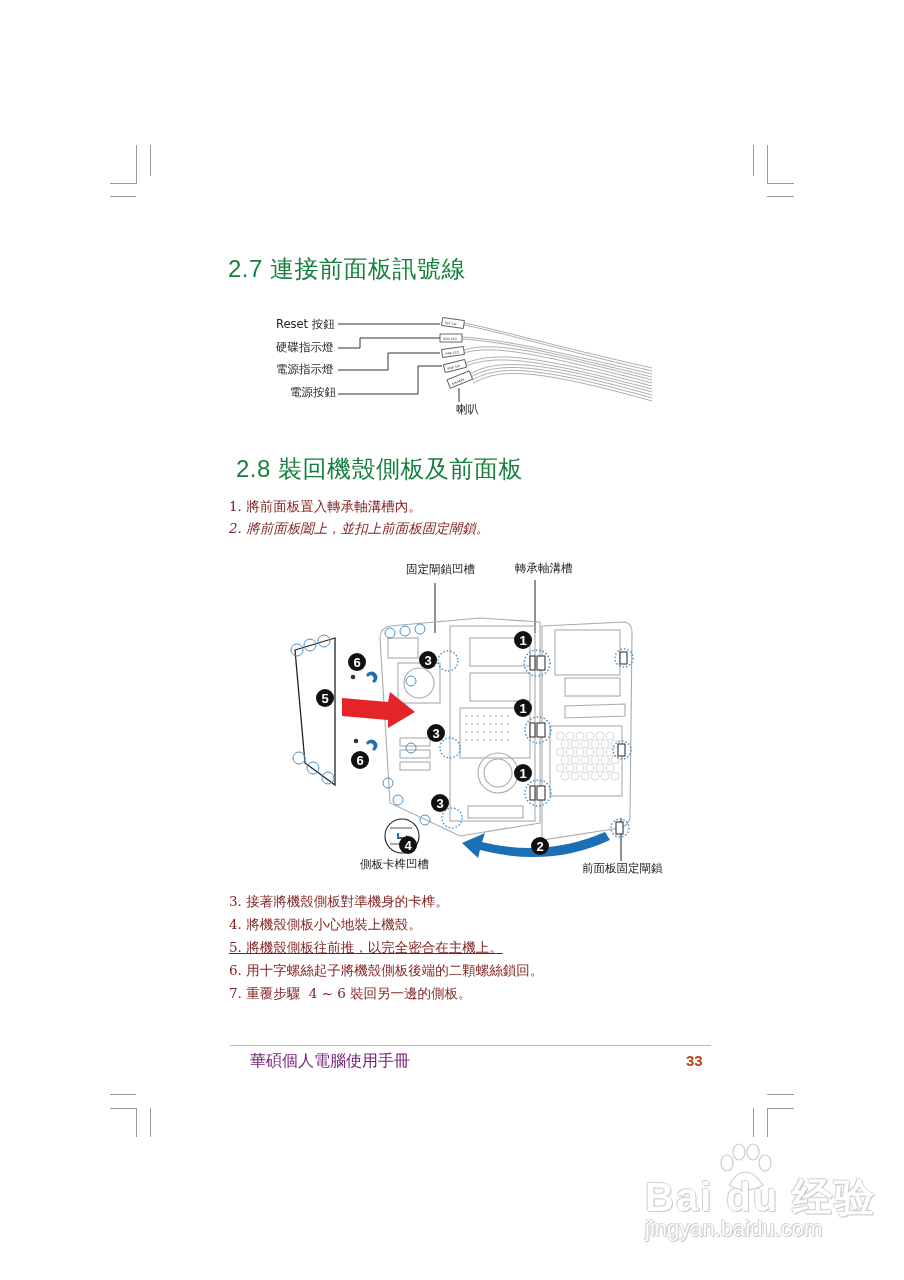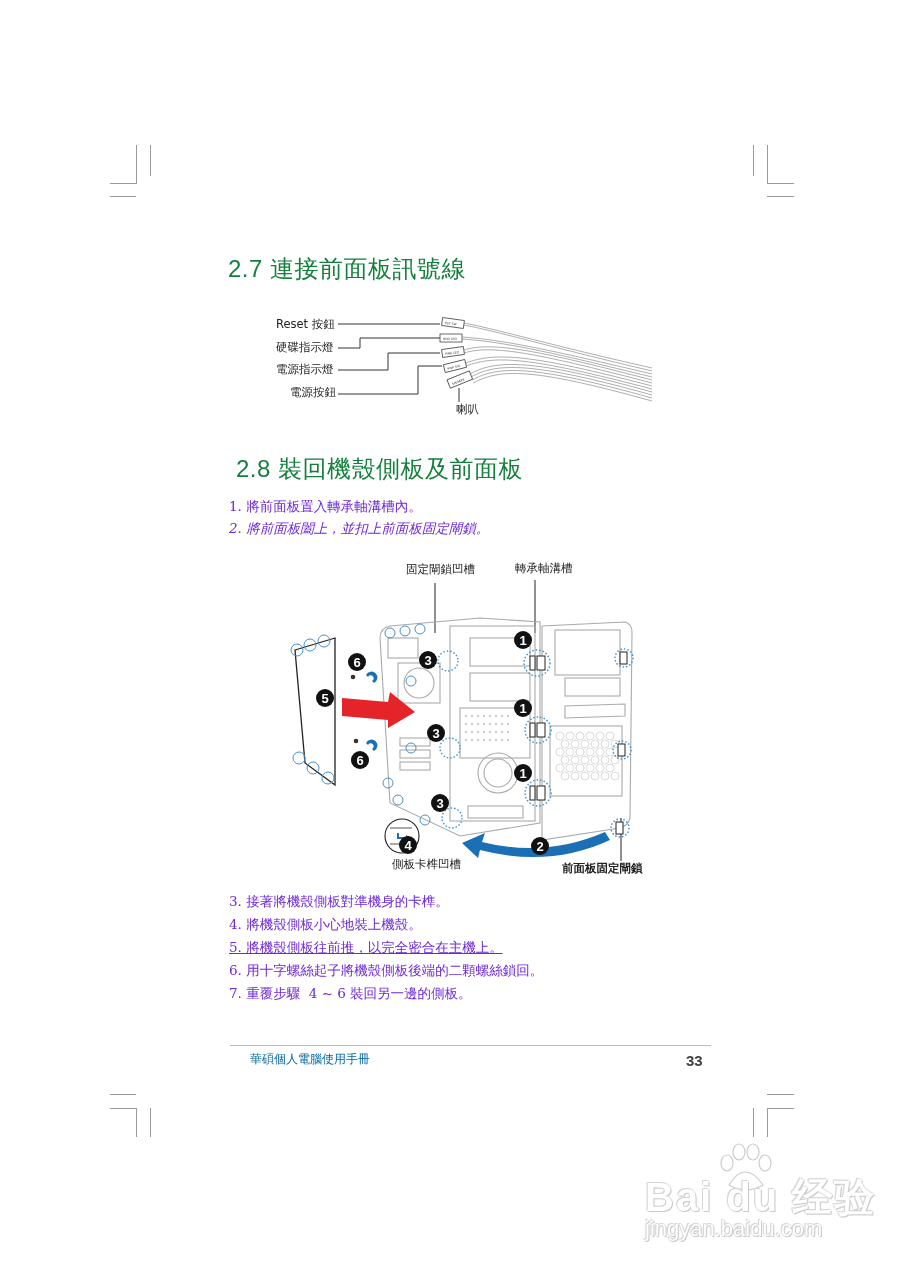--- a/index.html
+++ b/index.html
@@ -1,23 +1,23 @@
 <!DOCTYPE html>
 <html><head>
 <meta charset="utf-8">
 <style>
   html, body { margin: 0; padding: 0; background: #ffffff; }
   body { width: 904px; height: 1280px; position: relative; overflow: hidden; font-family: "DejaVu Sans", sans-serif; color: #111; }
   .abs { position: absolute; }
   .crop { position: absolute; background: #9a9a9a; }
   .heading { position: absolute; font-family: "Liberation Sans", "DejaVu Sans", sans-serif; font-size: 24px; font-weight: 400; color: #15803d; white-space: nowrap; letter-spacing: 0.5px; }
-  .step { position: absolute; font-family: "DejaVu Serif", serif; font-size: 13.5px; color: #6d28d9; white-space: nowrap; }
+  .step { position: absolute; font-family: "DejaVu Serif", serif; font-size: 13.5px; color: #7f1d1d; white-space: nowrap; }
   .label { position: absolute; font-size: 11.5px; color: #222; white-space: nowrap; font-family: "DejaVu Sans", sans-serif; text-align: right; }
-  .footer-title { position: absolute; font-size: 12px; color: #0369a1; white-space: nowrap; }
-  .pageno { position: absolute; font-family: "Liberation Sans", sans-serif; font-weight: bold; font-size: 15px; color: #404040; }
+  .footer-title { position: absolute; font-size: 16px; color: #701a75; white-space: nowrap; }
+  .pageno { position: absolute; font-family: "Liberation Sans", sans-serif; font-weight: bold; font-size: 15px; color: #c2410c; }
   .wm { position: absolute; color: #ffffff; font-family: "Liberation Sans", sans-serif; font-weight: bold; text-shadow: 0 0 1px #bbb, 0 0 2px #ccc, 1px 1px 0 #ccc, -1px -1px 0 #ddd; white-space: nowrap; }
 </style>
 </head>
 <body>
 
 <div>
   <div class="crop" style="left:110px;top:183px;width:26px;height:1px;"></div>
   <div class="crop" style="left:136px;top:145px;width:1px;height:39px;"></div>
   <div class="crop" style="left:150px;top:145px;width:1px;height:31px;"></div>
   <div class="crop" style="left:110px;top:196px;width:26px;height:1px;"></div>
@@ -93,22 +93,22 @@
 </div>
 
 <div class="heading" style="left:236px;top:453px;">2.8 裝回機殼側板及前面板</div>
 
 <div class="step" style="left:229px;top:498px;">1. 將前面板置入轉承軸溝槽內。</div>
 <div class="step" style="left:229px;top:520px;font-style:italic;">2. 將前面板闔上，並扣上前面板固定閘鎖。</div>
 
 <div>
   <div class="label" style="left:406px;top:562px;">固定閘鎖凹槽</div>
   <div class="label" style="left:515px;top:561px;">轉承軸溝槽</div>
-  <div class="label" style="left:360px;top:857px;margin-left:32px;">側板卡榫凹槽</div>
-  <div class="label" style="left:562px;top:861px;font-weight:bold;">前面板固定閘鎖</div>
+  <div class="label" style="left:360px;top:857px;">側板卡榫凹槽</div>
+  <div class="label" style="left:582px;top:861px;">前面板固定閘鎖</div>
 
   <svg class="abs" style="left:280px;top:578px;" width="390" height="285" viewBox="0 0 390 285">
 
     <g stroke="#222" stroke-width="1">
       <line x1="155" y1="5" x2="155" y2="55"></line>
       <line x1="255" y1="2" x2="255" y2="55"></line>
       <line x1="341" y1="240" x2="341" y2="283"></line>
     </g>
 
     <polygon points="15,72 55,60 55,207 25,185" fill="none" stroke="#222" stroke-width="1.3"></polygon>

